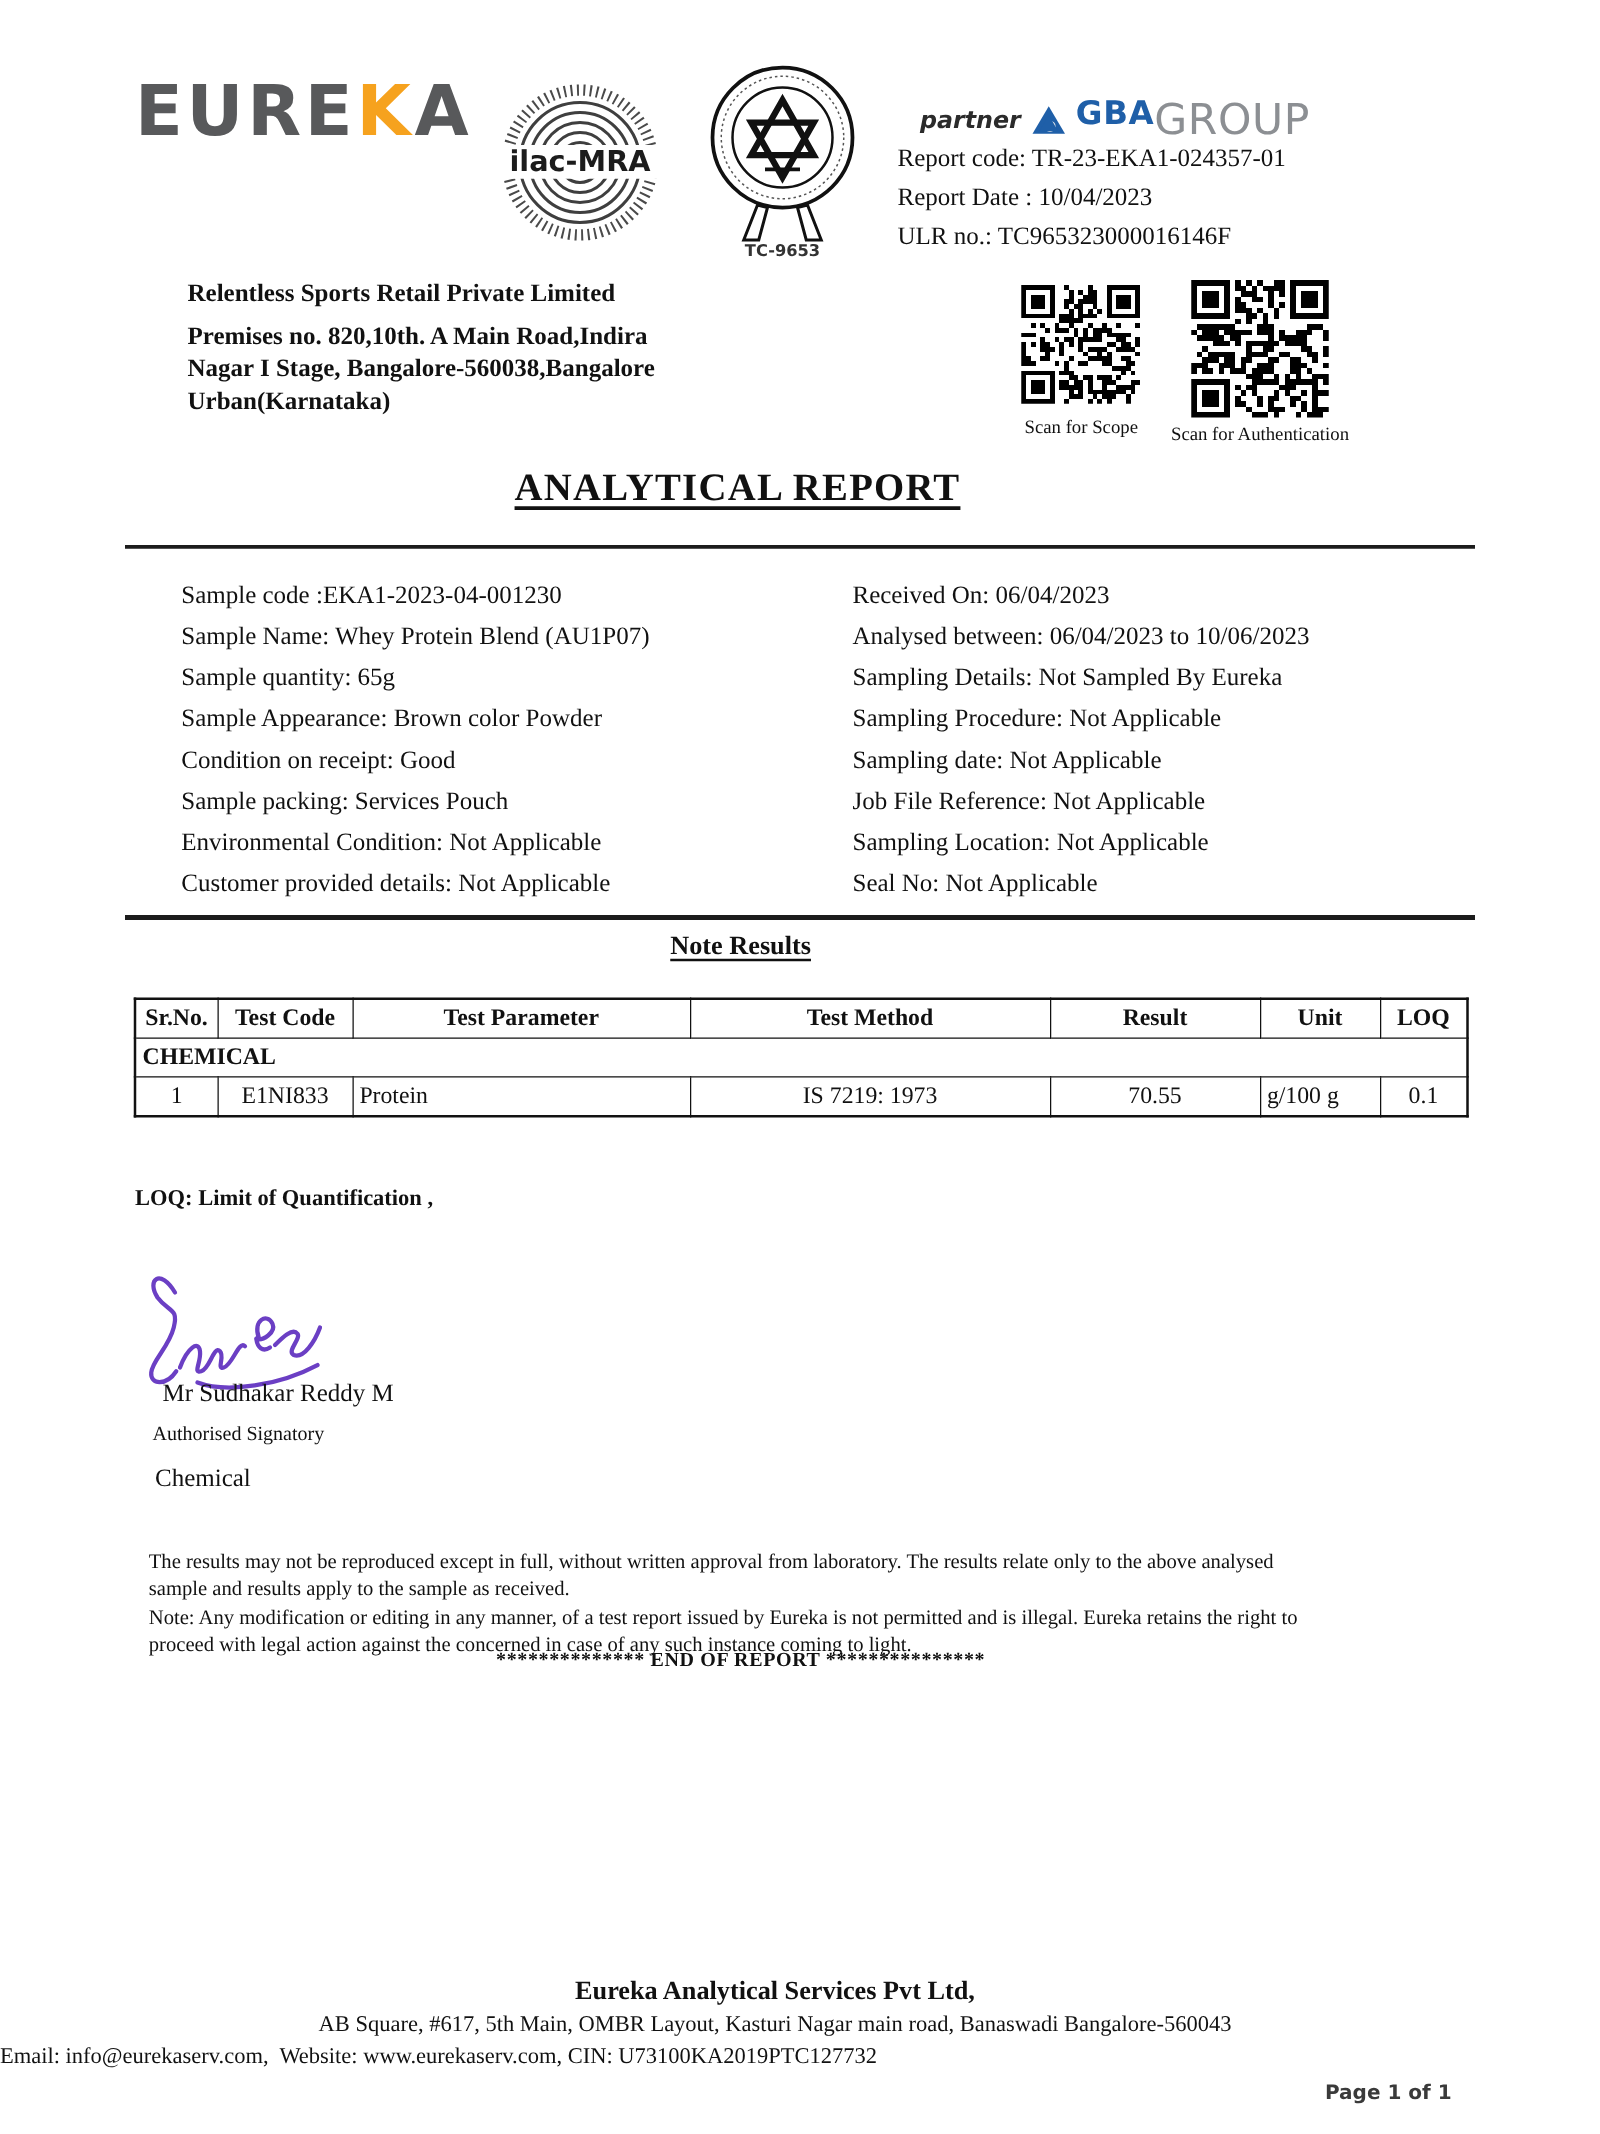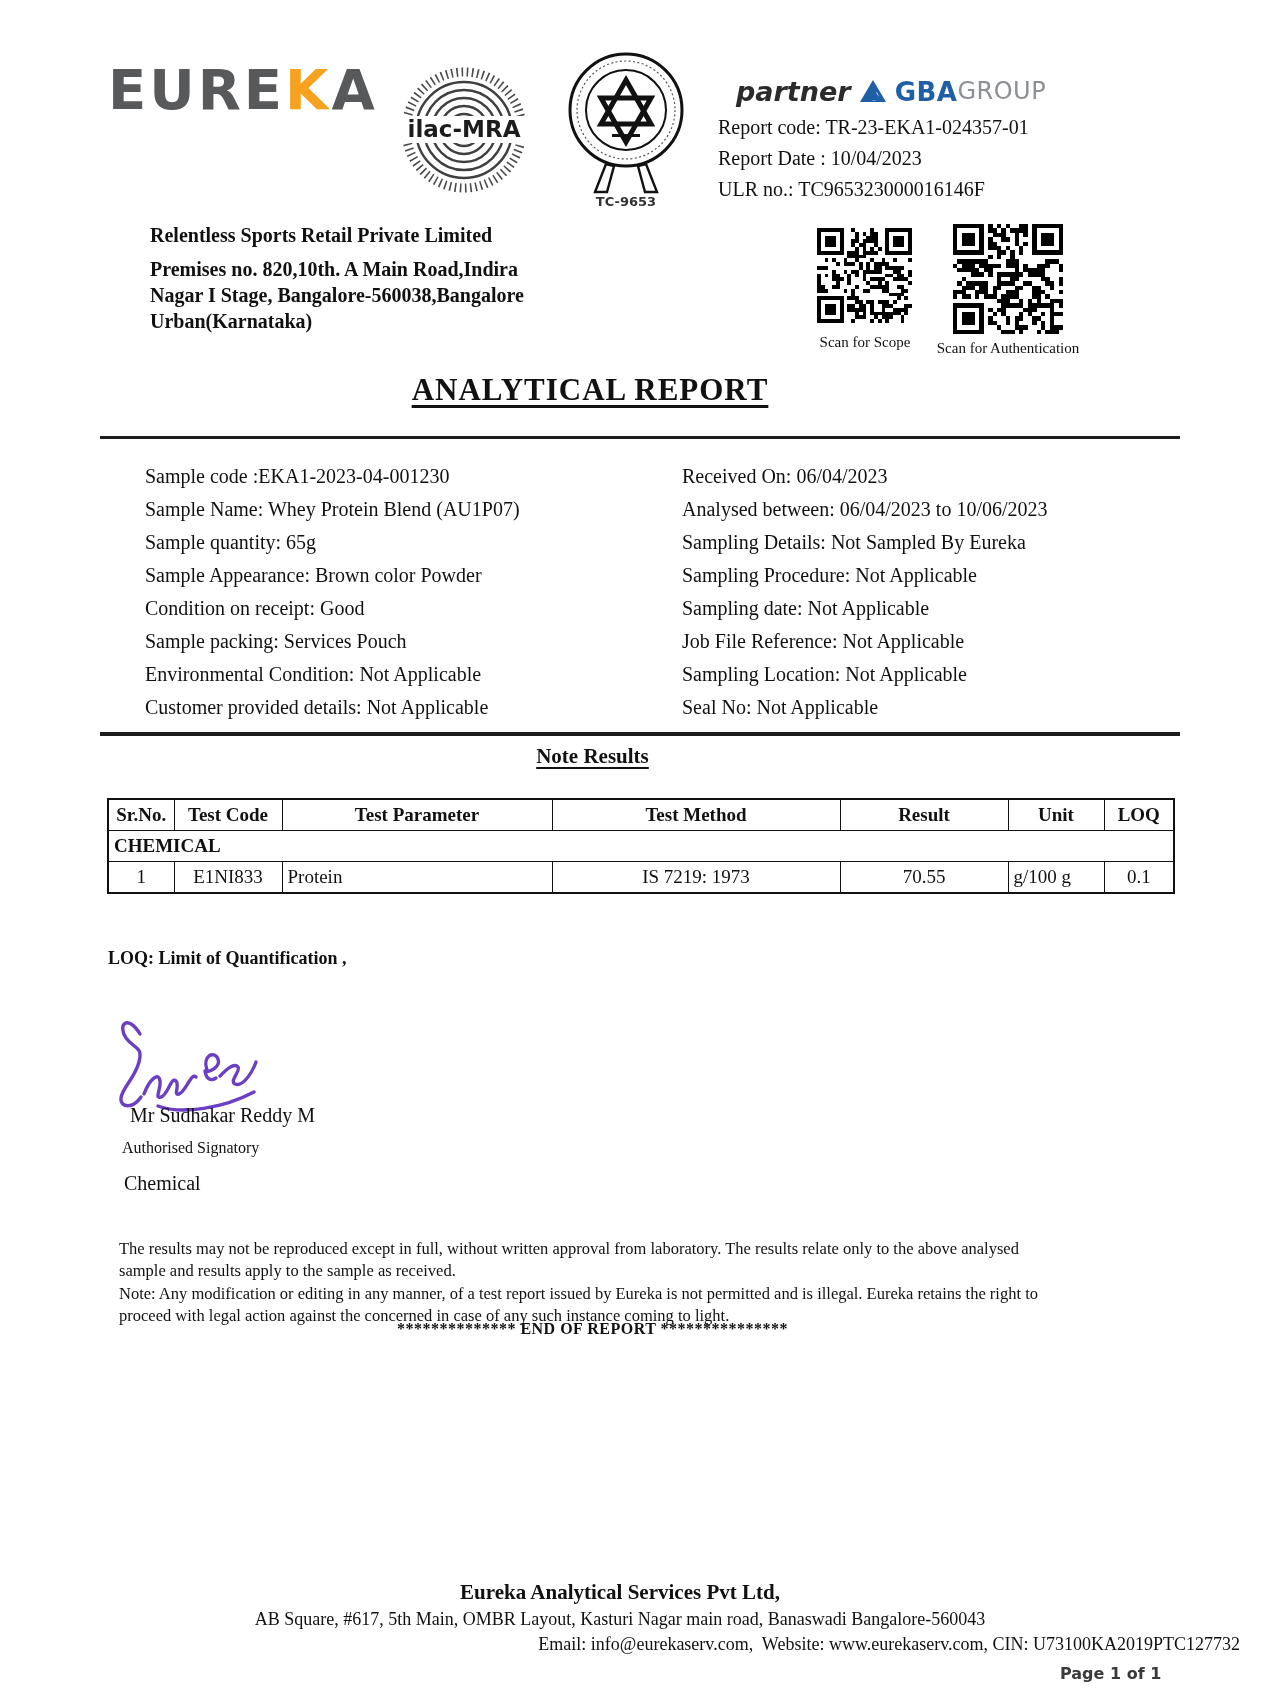--- a/index.html
+++ b/index.html
@@ -10,23 +10,23 @@
   
   .eureka-logo{left:108px;top:62px;font-family:"DejaVu Sans",sans-serif;font-weight:bold;
                font-size:56px;letter-spacing:3px;color:#58595B;line-height:1;}
   .eureka-k{color:#F6A21E;}
   .ilac-seal{left:398px;top:62px;width:132px;height:140px;}
   .nabl-seal{left:562px;top:50px;width:128px;height:146px;}
   .nabl-caption{left:562px;top:194px;width:128px;text-align:center;
                 font-family:"DejaVu Sans",sans-serif;font-weight:bold;font-size:13px;color:#333;}
   .partner-row{left:736px;top:76px;display:flex;align-items:center;gap:8px;
                font-family:"DejaVu Sans",sans-serif;}
-  .partner-word{font-style:italic;font-weight:bold;font-size:27px;color:#2b2b2b;}
+  .partner-word{font-style:italic;font-weight:bold;font-size:19px;color:#2b2b2b;}
   .gba-bold{font-weight:bold;font-size:26px;color:#1F5FA8;letter-spacing:.5px;}
-  .gba-light{font-weight:normal;font-size:24px;color:#8C8F93;letter-spacing:.5px;}
+  .gba-light{font-weight:normal;font-size:34px;color:#8C8F93;letter-spacing:.5px;}
   .hdr-line{left:718px;font-size:20px;color:#111;}
 
   
   .cust-name{left:150px;top:224px;font-weight:bold;font-size:20px;}
   .cust-addr{left:150px;top:256px;width:400px;font-weight:bold;font-size:20px;line-height:1.3;}
   .qr-box{background:#fff;}
   .qr-label{font-size:15px;text-align:center;color:#111;}
 
   
   .title{left:0;top:372px;width:1180px;text-align:center;font-weight:bold;font-size:31px;
@@ -61,21 +61,21 @@
   .sig-dept{left:124px;top:1172px;font-size:20px;}
 
   
   .disc{left:108px;width:925px;font-size:16.5px;line-height:1.35;margin-left:11px;}
   .eor{left:0;top:1320px;width:1185px;text-align:center;font-weight:bold;font-size:16px;
        letter-spacing:.5px;}
 
   
   .foot-company{left:0;top:1580px;width:1240px;text-align:center;font-weight:bold;font-size:21px;}
   .foot-addr{left:0;top:1609px;width:1240px;text-align:center;font-size:18px;}
-  .foot-contact{left:0;top:1634px;width:1240px;text-align:right;font-size:18px;white-space:pre-wrap;}
+  .foot-contact{left:0;top:1634px;width:1240px;text-align:left;font-size:18px;white-space:pre-wrap;}
   .page-num{left:1060px;top:1664px;width:160px;text-align:left;
             font-family:"DejaVu Sans",sans-serif;font-weight:bold;font-size:16px;color:#3a3a3a;}
 </style>
 </head>
 <body>
 
 <div class="page">
 
   <div class="abs eureka-logo"><span>EURE</span><span class="eureka-k">K</span><span>A</span></div>
 

